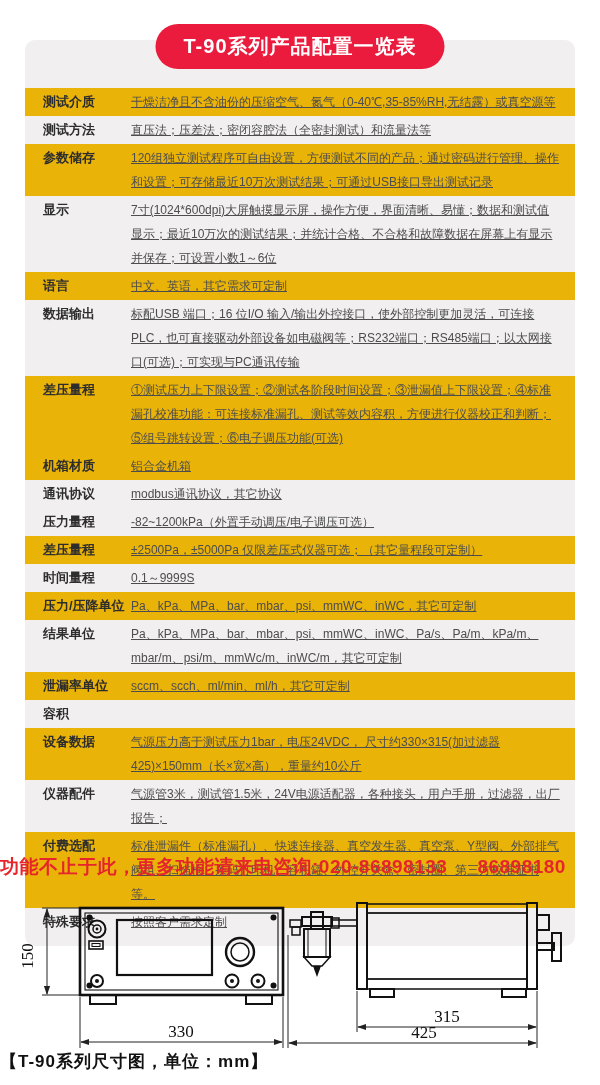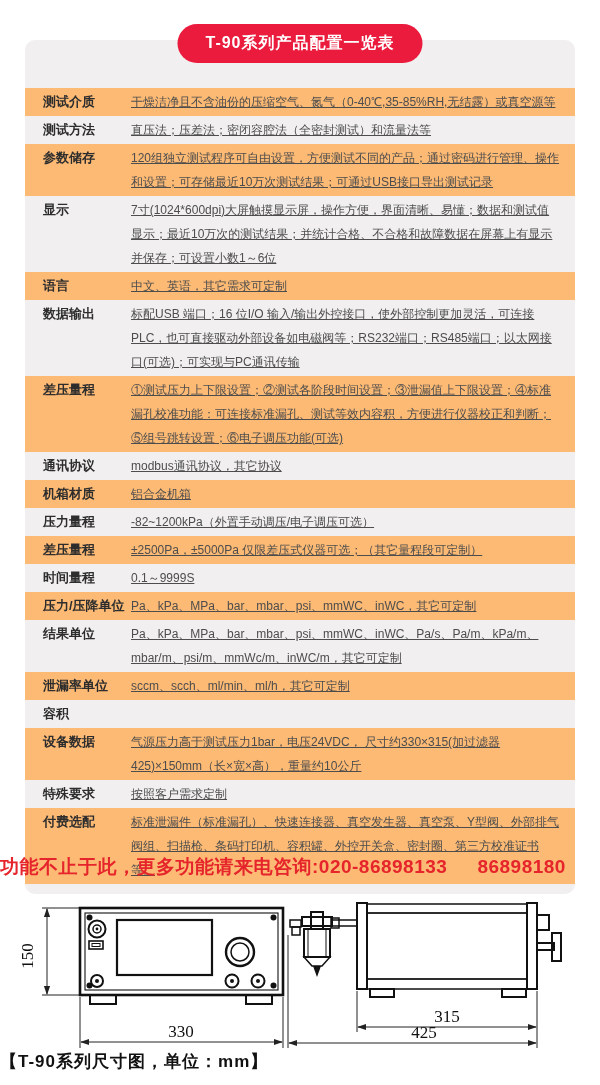--- a/index.html
+++ b/index.html
@@ -8,26 +8,26 @@
     width:600px;height:1085px;position:relative;overflow:hidden;
     background:#ffffff;font-family:"Liberation Sans",sans-serif;
   }
   .panel{
     position:absolute;left:25px;top:40px;width:550px;
     background:#f1efef;border-radius:10px;
     padding:48px 0 10px 0;box-sizing:border-box;
   }
   .badge{
     position:absolute;top:-16px;left:50%;transform:translateX(-50%);
-    background:#ea1b3d;color:#fff;font-weight:bold;font-size:16px;
+    background:#ea1b3d;color:#fff;font-weight:bold;font-size:20px;
     padding:9px 28px;border-radius:26px;white-space:nowrap;letter-spacing:1px;
   }
   .rows{width:100%;}
   .row{display:flex;padding:2px 14px 2px 18px;line-height:24px;}
-  .row.white{background:#fdba74;}
+  .row.white{background:#eab308;}
   .row .label{
     width:88px;flex:none;font-weight:bold;font-size:13px;color:#2d2d2d;
   }
   .row .value{
     flex:1;font-size:12px;color:#4d4d4d;text-decoration:underline;
   }
   .hotline{
     position:absolute;top:854px;left:0;width:100%;
     font-size:19px;font-weight:bold;color:#e5252b;letter-spacing:0.5px;
   }
@@ -77,30 +77,30 @@
   <div class="row gray">
     <div class="label">数据输出</div>
     <div class="value">标配USB 端口；16 位I/O 输入/输出外控接口，使外部控制更加灵活，可连接PLC，也可直接驱动外部设备如电磁阀等；RS232端口；RS485端口；以太网接口(可选)；可实现与PC通讯传输</div>
   </div>
 
   <div class="row white">
     <div class="label">差压量程</div>
     <div class="value">①测试压力上下限设置；②测试各阶段时间设置；③泄漏值上下限设置；④标准漏孔校准功能：可连接标准漏孔、测试等效内容积，方便进行仪器校正和判断；⑤组号跳转设置；⑥电子调压功能(可选)</div>
   </div>
 
+  <div class="row white">
+    <div class="label">机箱材质</div>
+    <div class="value">铝合金机箱</div>
+  </div>
+
   <div class="row gray">
     <div class="label">通讯协议</div>
     <div class="value">modbus通讯协议，其它协议</div>
   </div>
 
-  <div class="row white">
-    <div class="label">机箱材质</div>
-    <div class="value">铝合金机箱</div>
-  </div>
-
   <div class="row gray">
     <div class="label">压力量程</div>
     <div class="value">-82~1200kPa（外置手动调压/电子调压可选）</div>
   </div>
 
   <div class="row white">
     <div class="label">差压量程</div>
     <div class="value">±2500Pa，±5000Pa 仅限差压式仪器可选；（其它量程段可定制）</div>
   </div>
 
@@ -126,29 +126,33 @@
 
   <div class="row gray">
     <div class="label">容积</div>
   </div>
 
   <div class="row white">
     <div class="label">设备数据</div>
     <div class="value">气源压力高于测试压力1bar，电压24VDC， 尺寸约330×315(加过滤器425)×150mm（长×宽×高），重量约10公斤</div>
   </div>
 
+  <div class="row gray">
+    <div class="label">仪器配件</div>
+    <div class="value">气源管3米，测试管1.5米，24V电源适配器，各种接头，用户手册，过滤器，出厂报告；</div>
+  </div>
+
+  <div class="row white">
+    <div class="label">付费选配</div>
+    <div class="value">标准泄漏件（标准漏孔）、快速连接器、真空发生器、真空泵、Y型阀、外部排气阀组、扫描枪、条码打印机、容积罐、外控开关盒、密封圈、第三方校准证书等。</div>
+  </div>
 
   <div class="row gray">
     <div class="label">特殊要求</div>
     <div class="value">按照客户需求定制</div>
-  </div>
-
-  <div class="row white">
-    <div class="label">付费选配</div>
-    <div class="value">标准泄漏件（标准漏孔）、快速连接器、真空发生器、真空泵、Y型阀、外部排气阀组、扫描枪、条码打印机、容积罐、外控开关盒、密封圈、第三方校准证书等。</div>
   </div>
 </div>
 </div>
 
 <div class="hotline" style="color: rgb(229, 37, 43);">
   <span>功能不止于此，更多功能请来电咨询:</span><span>020-86898133</span><span class="ph2">86898180</span>
 </div>
 
 <svg class="diagram" width="600" height="170" viewBox="0 0 600 170">
   <defs>

